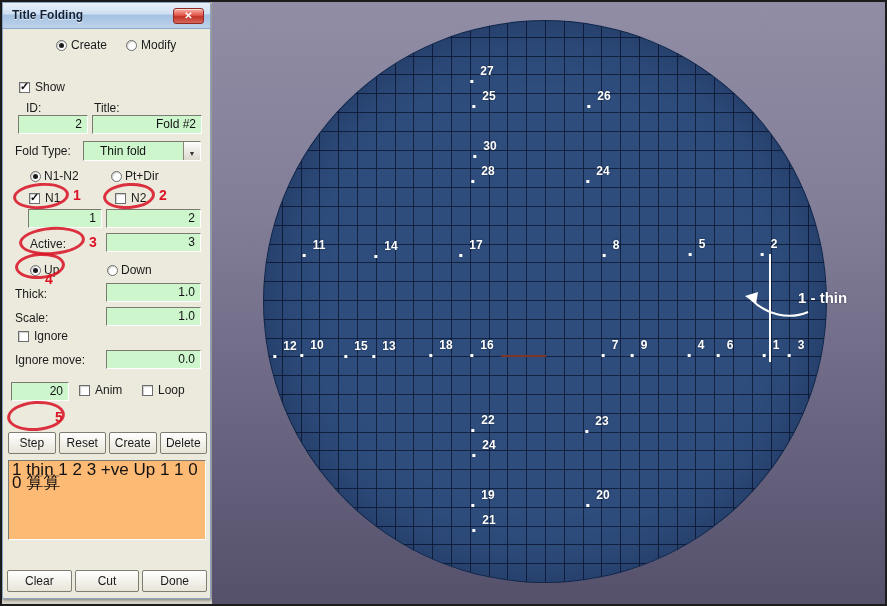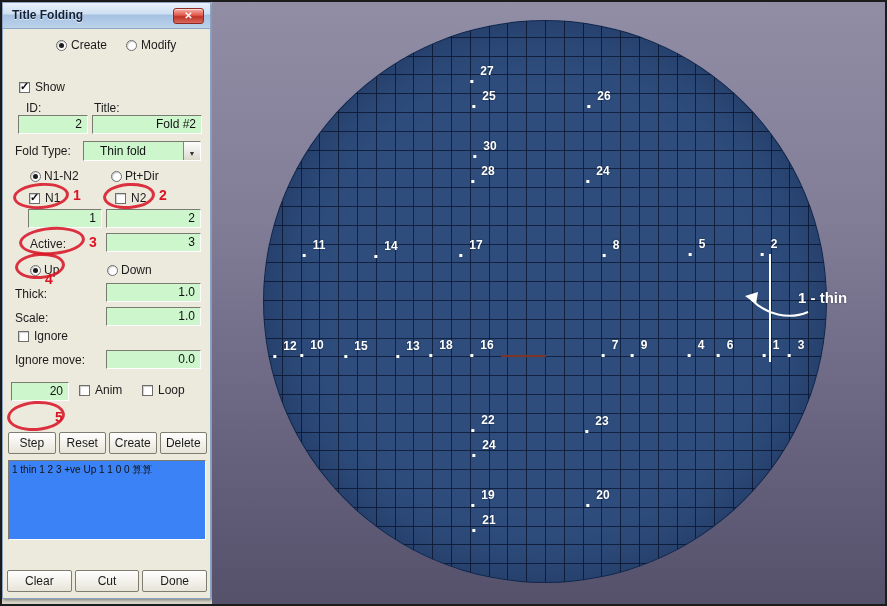--- a/index.html
+++ b/index.html
@@ -48,22 +48,22 @@
   .combo-val { flex:1; background:#cdf6cd; font-size:12px; line-height:18px; padding:0 16px; color:#111; }
   .combo-btn { width:17px; background:linear-gradient(#fdfdfd,#dcd9cd); border-left:1px solid #8a887c;
            text-align:center; }
   .combo-btn::after { content:"▼"; font-size:7px; color:#333; line-height:18px; }
 
   .btnrow { position:absolute; display:flex; gap:3px; height:23px; }
   .btn { flex:1; height:22px; background:linear-gradient(#ffffff,#e7e4d8);
          border:1px solid #7f7d72; border-radius:2px; font-family:"Liberation Sans",sans-serif;
          font-size:12px; color:#1b1b1b; cursor:default; }
 
-  .logarea { position:absolute; background:#3b82f6; border:1px solid; border-color:#7a7a72 #fff #fff #7a7a72;
-             font-size:10px; color:#111; padding:2px 3px; overflow:hidden; line-height:13px; }
+  .logarea { position:absolute; background:#fdba74; border:1px solid; border-color:#7a7a72 #fff #fff #7a7a72;
+             font-size:17px; color:#111; padding:2px 3px; overflow:hidden; line-height:13px; }
 
   .annot-ellipse { position:absolute; border:3px solid rgba(216,22,40,.88); border-radius:50%;
              transform:rotate(-4deg); pointer-events:none; }
   .annot-num { position:absolute; color:#dc1424; font-size:14px; font-weight:bold; pointer-events:none; }
 
   
   .viewport { position:absolute; left:212px; top:2px; width:673px; height:602px; overflow:hidden;
               background:linear-gradient(180deg,#918da5 0%,#827e98 35%,#686480 72%,#55516b 100%); }
 
   .mesh-circle { position:absolute; left:51px; top:18px; width:564px; height:563px; border-radius:50%;
@@ -201,21 +201,21 @@
         <div class="node-label" style="left: 391px; top: 169px;"><span class="node-dot"></span><span>24</span></div>
         <div class="node-label" style="left: 107px; top: 243px;"><span class="node-dot"></span><span>11</span></div>
         <div class="node-label" style="left: 179px; top: 244px;"><span class="node-dot"></span><span>14</span></div>
         <div class="node-label" style="left: 264px; top: 243px;"><span class="node-dot"></span><span>17</span></div>
         <div class="node-label" style="left: 404px; top: 243px;"><span class="node-dot"></span><span>8</span></div>
         <div class="node-label" style="left: 490px; top: 242px;"><span class="node-dot"></span><span>5</span></div>
         <div class="node-label" style="left: 562px; top: 242px;"><span class="node-dot"></span><span>2</span></div>
         <div class="node-label" style="left: 78px; top: 344px;"><span class="node-dot"></span><span>12</span></div>
         <div class="node-label" style="left: 105px; top: 343px;"><span class="node-dot"></span><span>10</span></div>
         <div class="node-label" style="left: 149px; top: 344px;"><span class="node-dot"></span><span>15</span></div>
-        <div class="node-label" style="left: 177px; top: 344px; margin-left: 24px;"><span class="node-dot"></span><span>13</span></div>
+        <div class="node-label" style="left: 177px; top: 344px;"><span class="node-dot"></span><span>13</span></div>
         <div class="node-label" style="left: 234px; top: 343px;"><span class="node-dot"></span><span>18</span></div>
         <div class="node-label" style="left: 262px; top: 343px; margin-left: 13px;"><span class="node-dot"></span><span>16</span></div>
         <div class="node-label" style="left: 403px; top: 343px;"><span class="node-dot"></span><span>7</span></div>
         <div class="node-label" style="left: 432px; top: 343px;"><span class="node-dot"></span><span>9</span></div>
         <div class="node-label" style="left: 489px; top: 343px;"><span class="node-dot"></span><span>4</span></div>
         <div class="node-label" style="left: 518px; top: 343px;"><span class="node-dot"></span><span>6</span></div>
         <div class="node-label" style="left: 564px; top: 343px;"><span class="node-dot"></span><span>1</span></div>
         <div class="node-label" style="left: 589px; top: 343px;"><span class="node-dot"></span><span>3</span></div>
         <div class="node-label" style="left: 276px; top: 418px;"><span class="node-dot"></span><span>22</span></div>
         <div class="node-label" style="left: 390px; top: 419px;"><span class="node-dot"></span><span>23</span></div>

